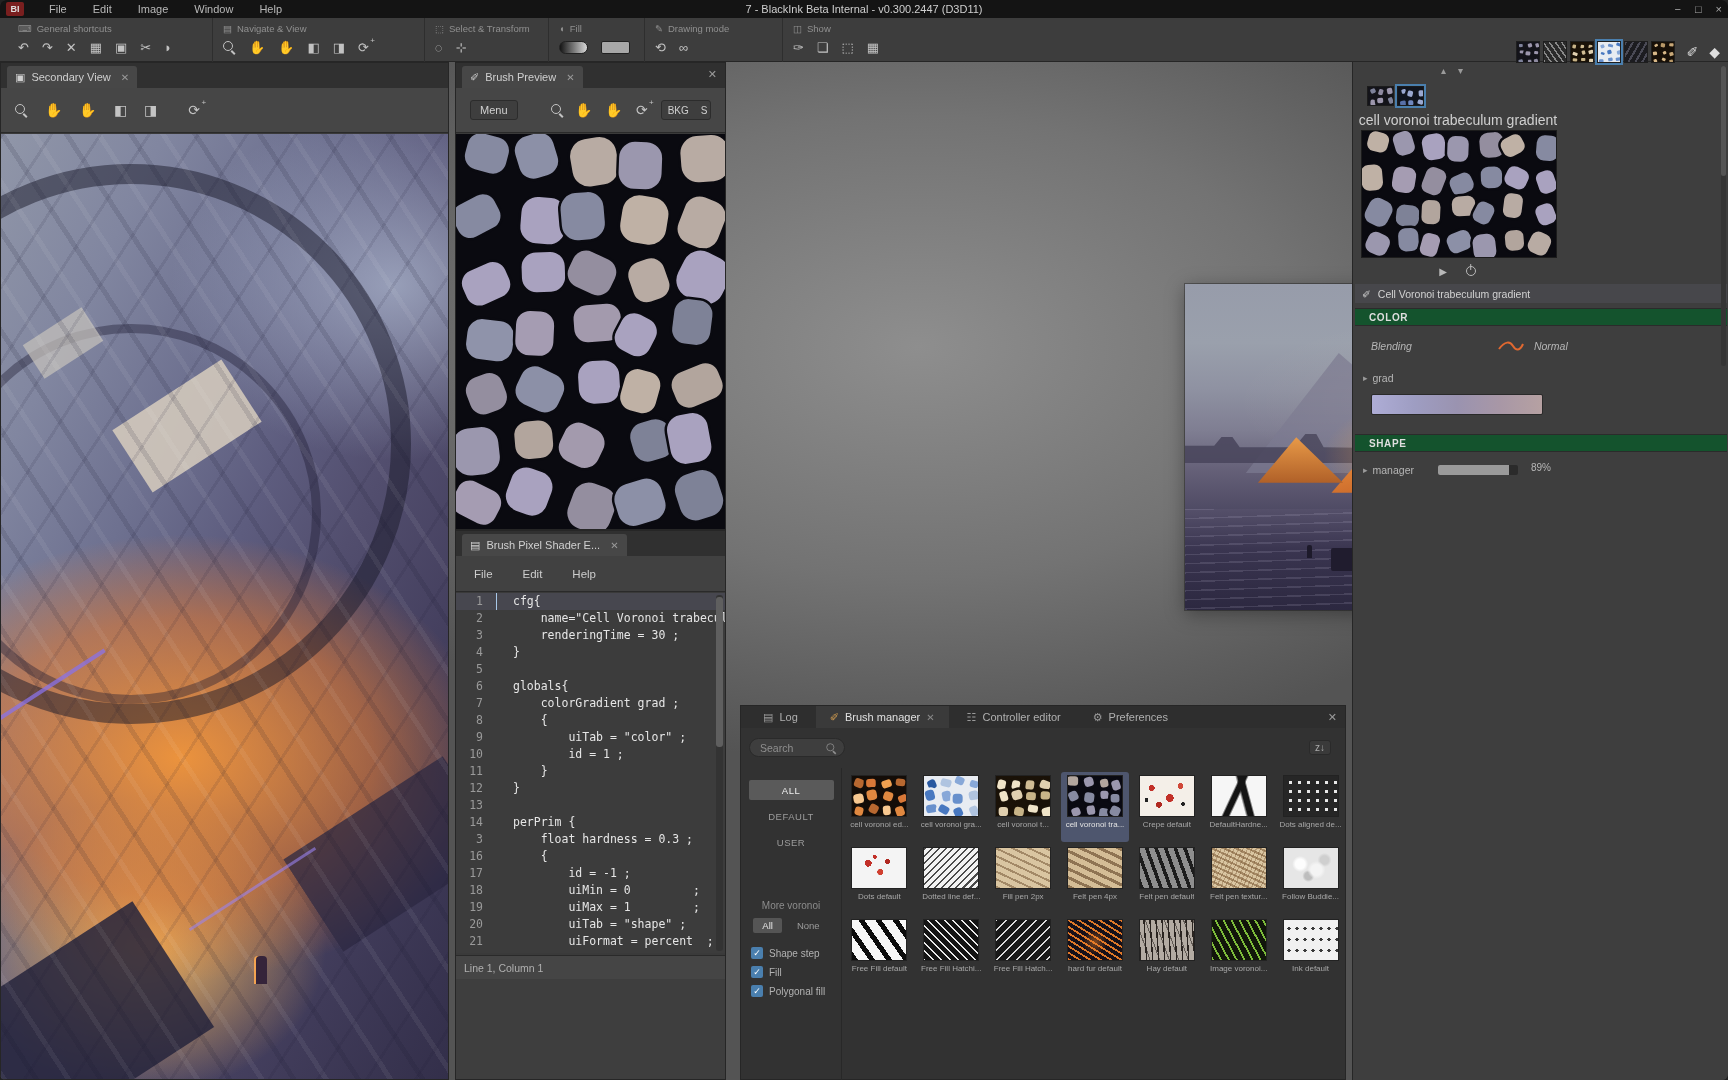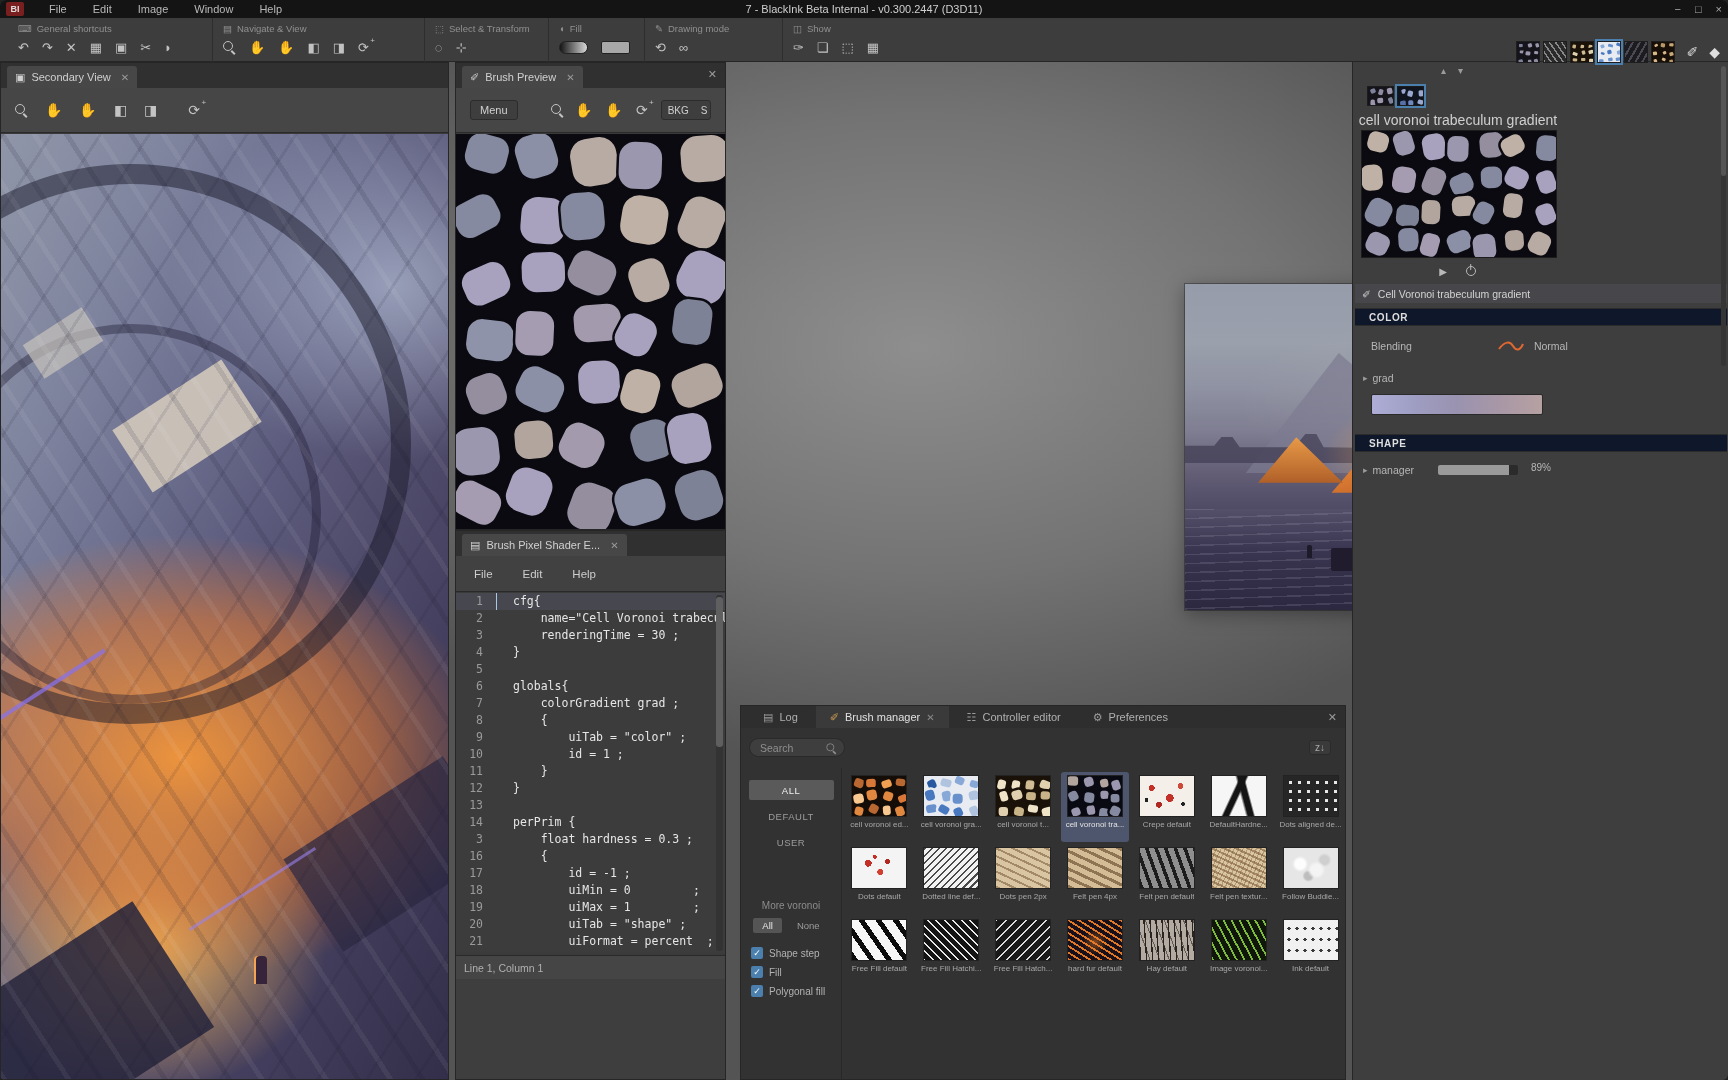--- a/index.html
+++ b/index.html
@@ -230,21 +230,21 @@
   .mini-thumbs{position:absolute;left:14px;top:24px;display:flex;gap:3px;}
   .mini-thumb{width:27px;height:20px;overflow:hidden;border:1px solid #1c1c1c;background:#0a0a10;}
   .mini-thumb.sel{outline:2px solid #4a7fae;}
   .sb-caption{position:absolute;left:0;top:50px;width:210px;text-align:center;font-size:14px;color:#cfcfcf;}
   .sb-preview{position:absolute;left:8px;top:68px;width:196px;height:128px;overflow:hidden;background:#0a0a10;
               border:1px solid #1c1c1c;}
   .sb-controls{position:absolute;left:0;top:200px;width:210px;height:18px;display:flex;align-items:center;
                justify-content:center;gap:18px;color:#b8b8b8;font-size:10px;}
   .sb-brushrow{position:absolute;left:2px;top:222px;width:372px;height:19px;background:#47474b;display:flex;
                align-items:center;gap:7px;padding-left:7px;font-size:10.5px;color:#d2d2d2;}
-  .sb-section{position:absolute;left:2px;width:372px;height:18px;background:#0f172a;border-top:1px solid #2b2b2b;
+  .sb-section{position:absolute;left:2px;width:372px;height:18px;background:#14532d;border-top:1px solid #2b2b2b;
               border-bottom:1px solid #2b2b2b;display:flex;align-items:center;padding-left:14px;font-size:10px;
               font-weight:bold;letter-spacing:.6px;color:#dedede;}
   .sb-row{position:absolute;left:2px;width:372px;height:20px;display:flex;align-items:center;font-size:10.5px;color:#b6b6b6;}
   .sb-arrow{color:#9a9a9a;font-size:9px;margin-right:5px;}
   .gradstrip{position:absolute;left:18px;top:332px;width:172px;height:21px;border:1px solid #2a2a2a;border-radius:2px;}
   .slider{position:absolute;left:85px;width:80px;height:10px;background:#2b2b2b;border-radius:2px;overflow:hidden;}
   .slider .fill{height:100%;background:#9a9a9a;}
   .sb-sb{position:absolute;right:2px;top:4px;width:5px;height:300px;background:#353535;border-radius:3px;}
   .sb-sb .thumb{position:absolute;top:0;width:5px;height:110px;background:#555;border-radius:3px;}
 
@@ -811,21 +811,21 @@
           <div class="brush-label">Dots default</div>
         </div>
 
         <div class="brush-item th-dotted-line">
           <div class="brush-thumb"></div>
           <div class="brush-label">Dotted line def...</div>
         </div>
 
         <div class="brush-item th-felt-tan">
           <div class="brush-thumb"></div>
-          <div class="brush-label">Dots pen 2px</div>
+          <div class="brush-label">Fill pen 2px</div>
         </div>
 
         <div class="brush-item th-felt-tan2">
           <div class="brush-thumb"></div>
           <div class="brush-label">Felt pen 4px</div>
         </div>
 
         <div class="brush-item th-felt-dark">
           <div class="brush-thumb"></div>
           <div class="brush-label">Felt pen default</div>
@@ -943,21 +943,21 @@
       </div>
     <div class="sb-controls">
       <span>▶</span>
       <span class="pwr"></span>
     </div>
     <div class="sb-brushrow">
       <span class="ic">✐</span>
       <span>Cell Voronoi trabeculum gradient</span>
     </div>
     <div class="sb-section" style="top:246px;">COLOR</div>
-    <div class="sb-row" style="top:274px;">
+    <div class="sb-row" style="top:274px;font-style:italic;">
       <span style="margin-left:16px;">Blending</span>
       <svg width="26" height="12" viewBox="0 0 26 12" style="margin-left:86px;">
         <path d="M1 9 C 7 1, 12 1, 15 6 S 22 11, 25 4" fill="none" stroke="#e06830" stroke-width="2"></path>
       </svg>
       <span style="margin-left:10px;">Normal</span>
     </div>
     <div class="sb-row" style="top:306px;">
       <span class="sb-arrow" style="margin-left:8px;">▸</span>
       <span>grad</span>
     </div>

